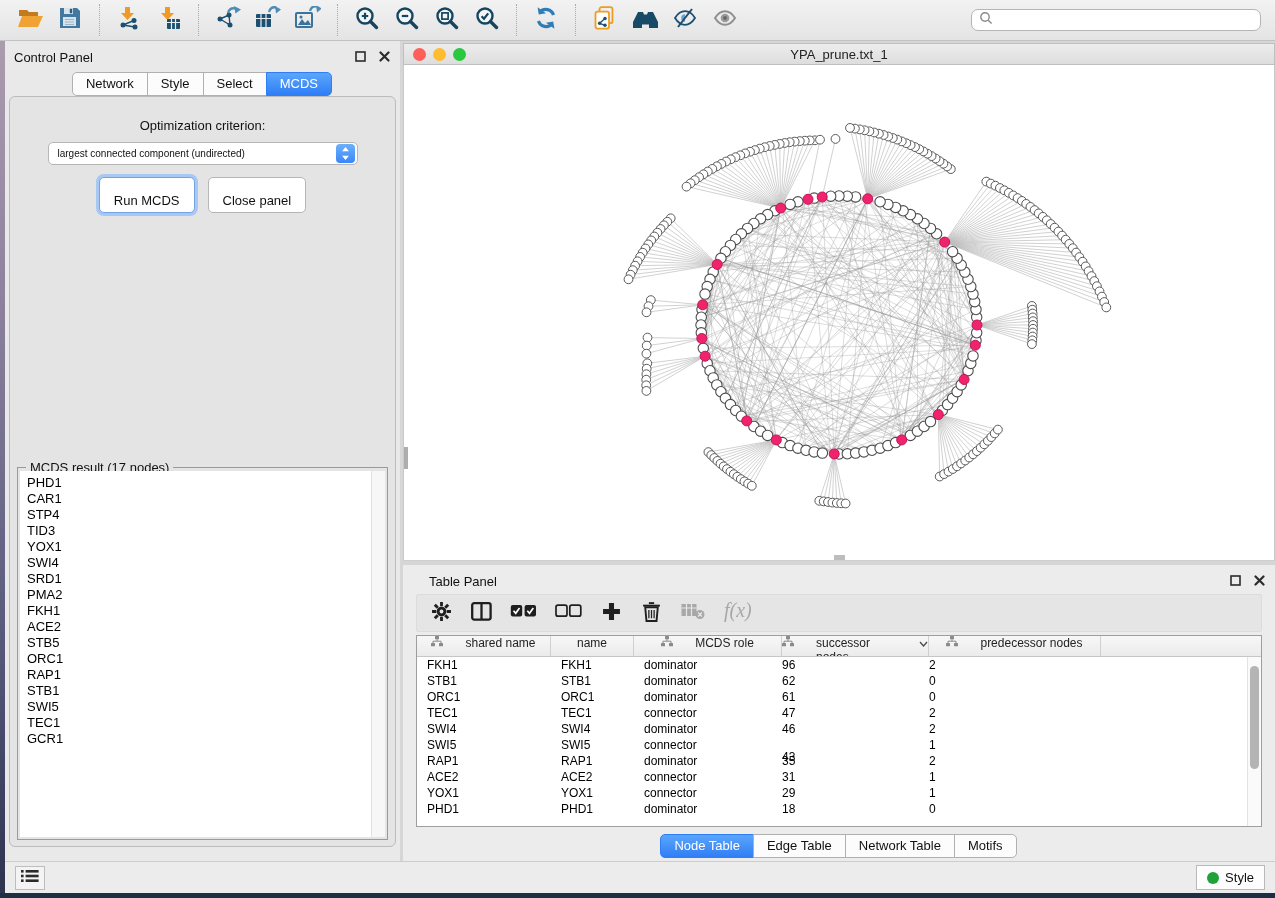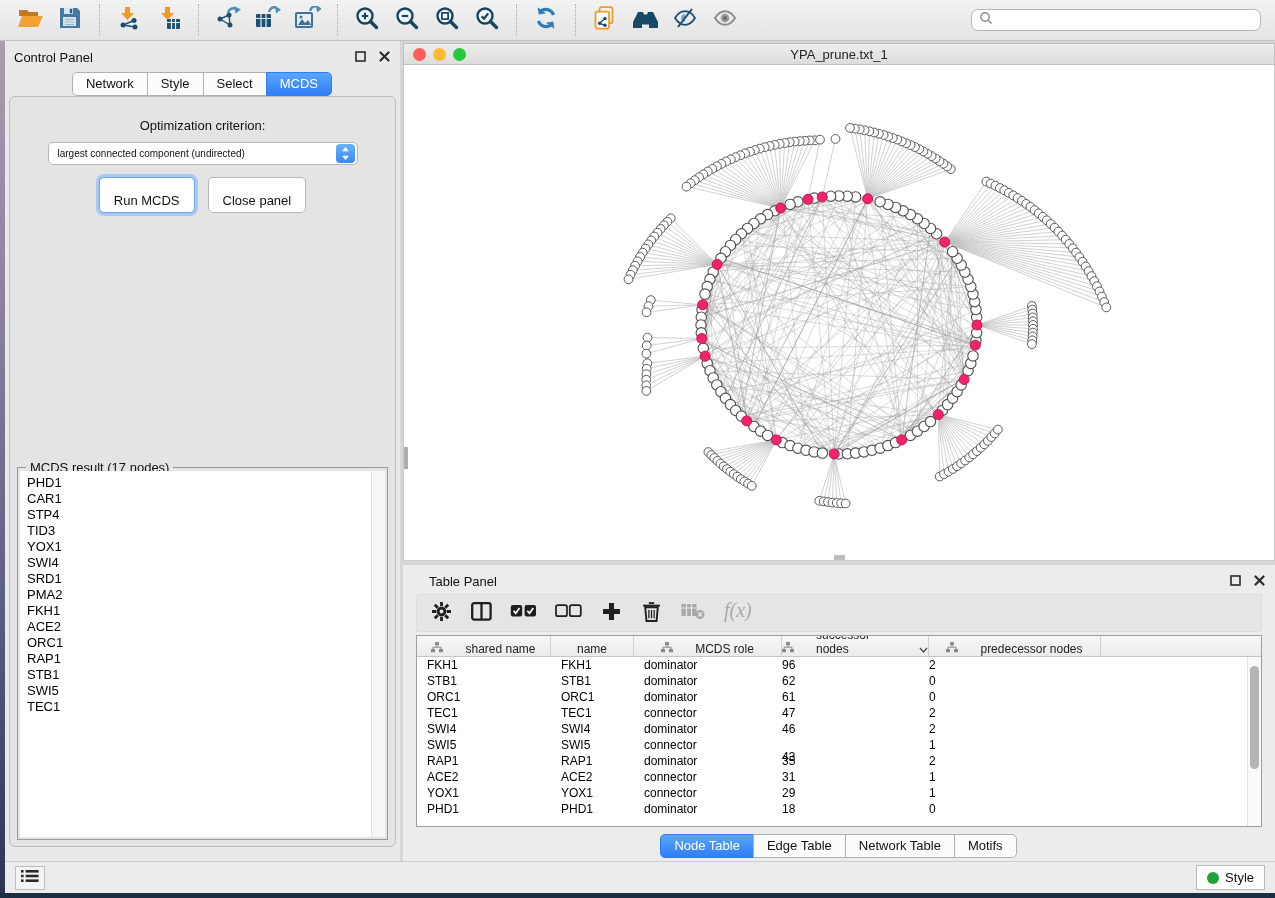--- a/index.html
+++ b/index.html
@@ -62,21 +62,21 @@
   .v-thumb { position:absolute; left:0; top:382px; width:4px; height:22px; background:#adadad; }
   .h-thumb { position:absolute; left:430px; bottom:0; width:11px; height:5px; background:#bdbdbd; }
 
   
   #table-panel { position:absolute; left:398px; top:524px; right:0; bottom:0; background:#ececec; }
   #tp-toolbar { margin:3px 13px 0; height:38px; background:#e5e5e5; border:1px solid #dcdcdc; border-radius:2px;
     display:flex; align-items:center; padding:0 4px; }
   .tp-btn { height:32px; min-width:32px; padding:0 5px; display:flex; align-items:center; justify-content:center; margin:2px 4px; }
   .tbl { position:absolute; left:13px; right:13px; top:70px; height:192px; background:#fff; border:1px solid #9e9e9e; overflow:hidden; }
   .tbl-head { display:flex; height:21px; background:linear-gradient(180deg,#f7f7f7,#ebebeb); border-bottom:1px solid #c6c6c6; }
-  .th { display:flex; align-items:flex-end; justify-content:center; gap:22px; font-size:12px; color:#222;
+  .th { display:flex; align-items:flex-start; justify-content:center; gap:22px; font-size:12px; color:#222;
     border-right:1px solid #cfcfcf; overflow:hidden; }
   .tbl-body { position:absolute; left:0; right:14px; top:21px; bottom:0; }
   .tr { display:flex; height:16px; align-items:center; }
   .td { font-size:12px; color:#000; overflow:hidden; white-space:nowrap; }
   .td.num { }
   .tbl-scroll { position:absolute; right:0; top:21px; bottom:0; width:14px; background:#fafafa; border-left:1px solid #e3e3e3; }
   .tbl-thumb { position:absolute; left:2px; top:9px; width:9px; height:103px; background:#b4b4b4; border-radius:5px; }
   #tp-tabs { position:absolute; bottom:3px; left:0; right:0; display:flex; justify-content:center; }
 
   
@@ -278,25 +278,27 @@
               <div>PHD1</div>
               <div>CAR1</div>
               <div>STP4</div>
               <div>TID3</div>
               <div>YOX1</div>
               <div>SWI4</div>
               <div>SRD1</div>
               <div>PMA2</div>
               <div>FKH1</div>
               <div>ACE2</div>
+              <div>STB5</div>
               <div>ORC1</div>
               <div>RAP1</div>
               <div>STB1</div>
               <div>SWI5</div>
               <div>TEC1</div>
+              <div>GCR1</div>
             </div>
           <div class="result-scroll"></div>
         </div>
       </div>
     </div>
 
     <div id="net-window">
       <div class="net-title">
         <span class="lights">
           <span class="light" id="light-close" style="background: rgb(255, 95, 87);"></span>

